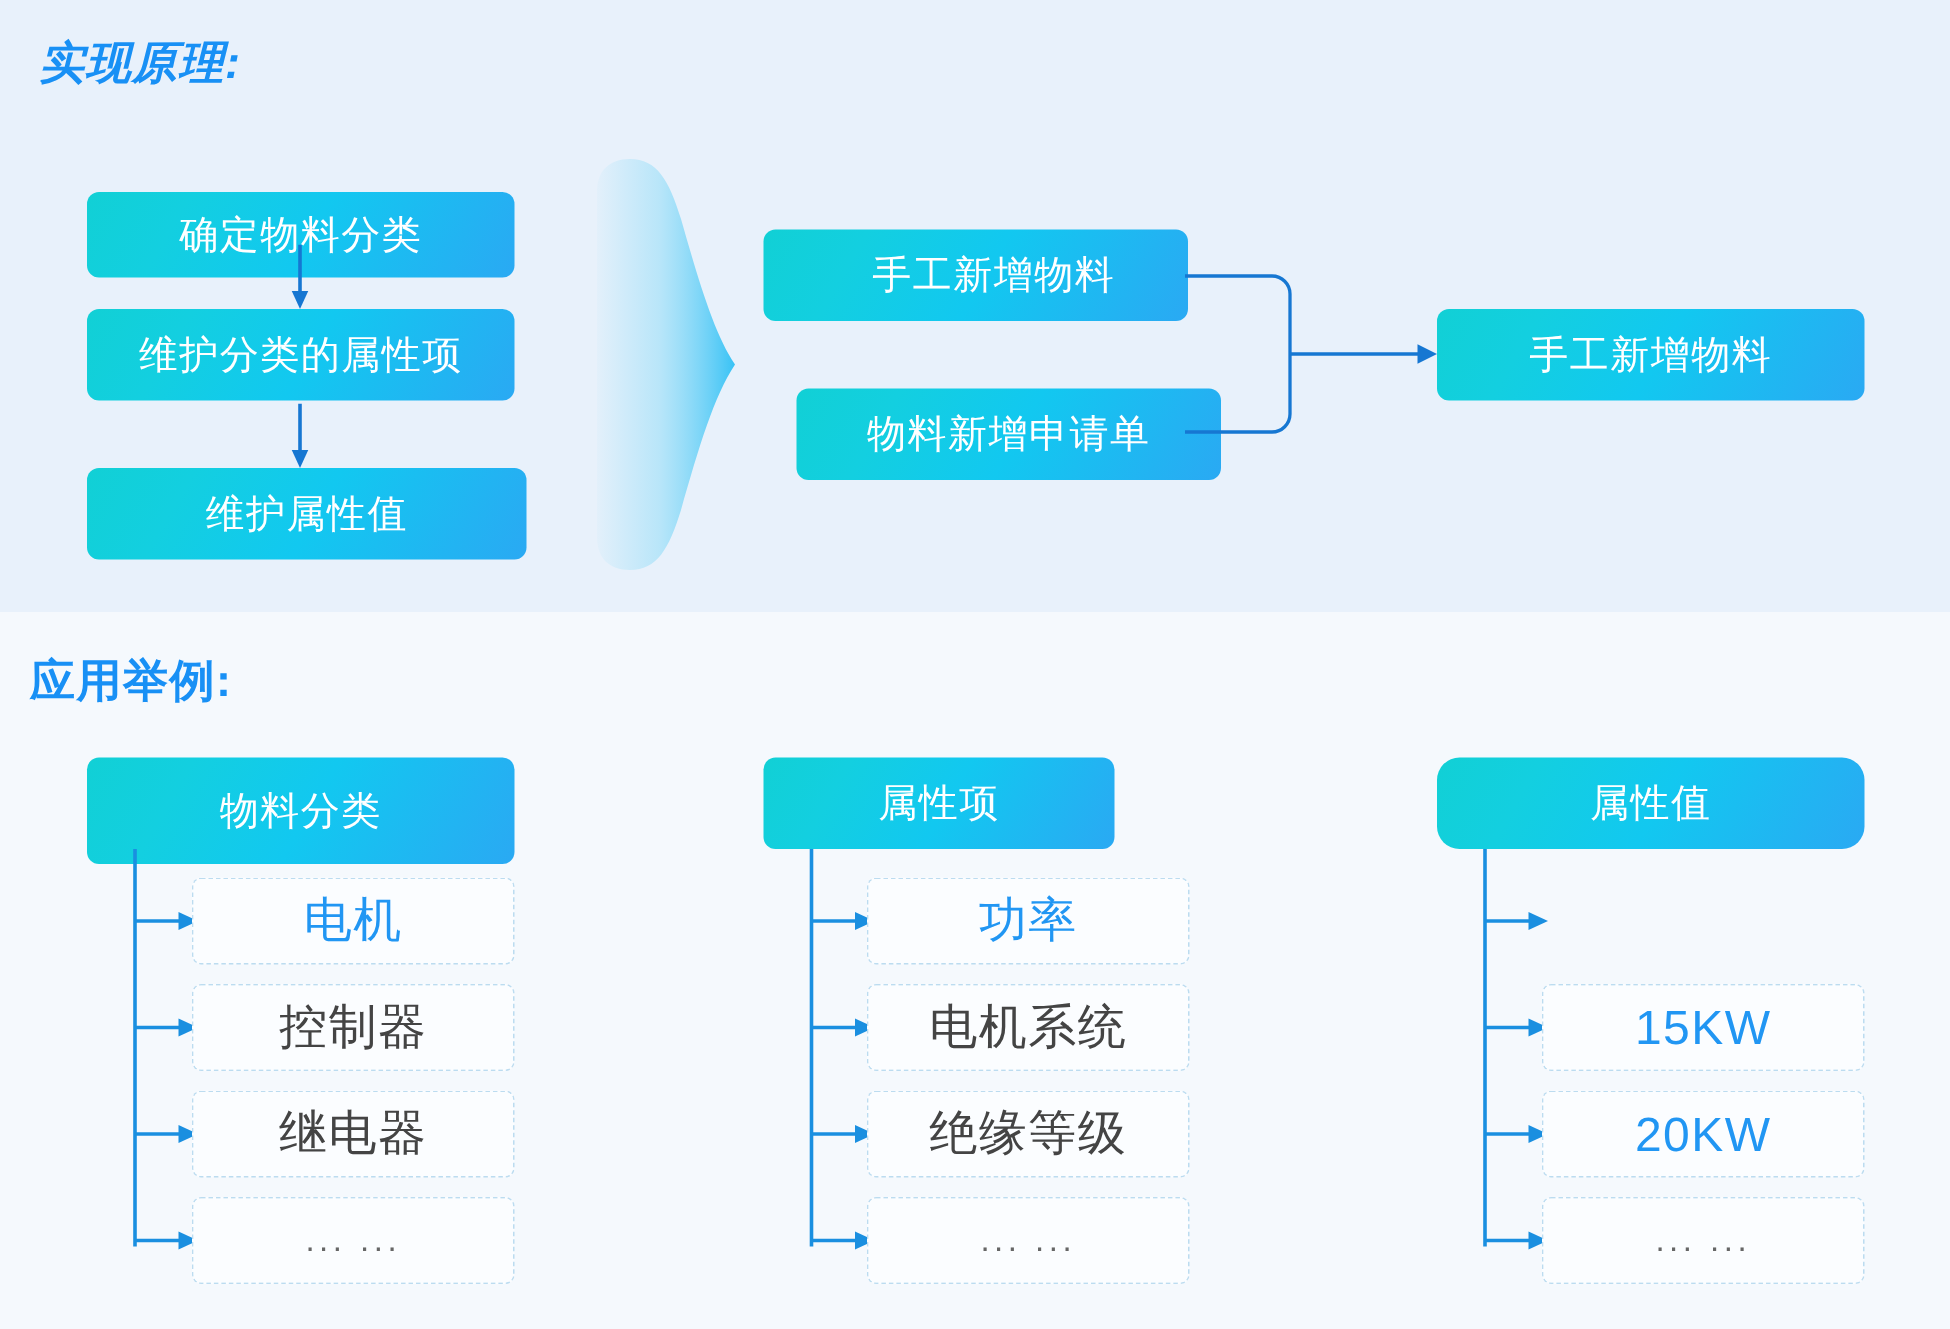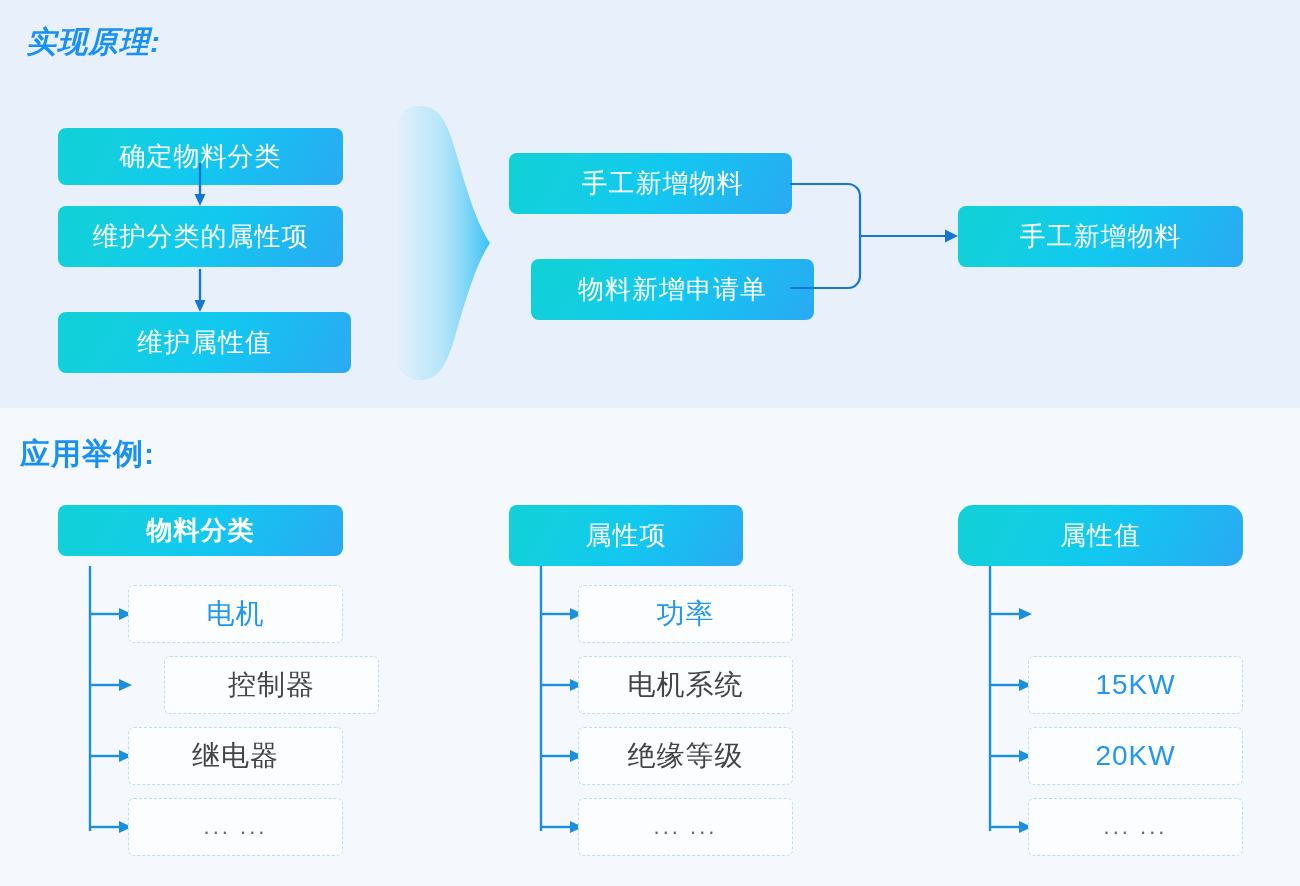--- a/index.html
+++ b/index.html
@@ -65,21 +65,21 @@
   #box-values   { left: 58px; top: 312px;  width: 293px; height: 61px; }
 
   
   #box-manual   { left: 509px; top: 153px; width: 283px; height: 61px; padding-left: 24px; }
   #box-request  { left: 509px; top: 259px; width: 283px; height: 61px; margin-left: 22px; }
 
   
   #box-coding   { left: 958px; top: 206px; width: 285px; height: 61px; }
 
   
-  #box-mat-cat  { left: 58px;  top: 505px; width: 285px; height: 51px; font-weight: bold; }
+  #box-mat-cat  { left: 58px;  top: 505px; width: 285px; height: 71px; }
   #box-attr-item{ left: 509px; top: 505px; width: 234px; height: 61px; }
   #box-attr-val { left: 958px; top: 505px; width: 285px; height: 61px; border-radius: 15px; }
 
   
   .v-arrow {
     position: absolute;
     width: 14px;
     height: 45px;
   }
 
@@ -106,21 +106,21 @@
     position: absolute;
     width: 215px;
     height: 58px;
     box-sizing: border-box;
     border: 1px dashed #bcdcf0;
     border-radius: 6px;
     background: #fbfdff;
     display: flex;
     align-items: center;
     justify-content: center;
-    font-size: 28px;
+    font-size: 32px;
     color: #444444;
     letter-spacing: 1px;
   }
   .leaf.accent { color: #2196f3; }
   .leaf.dots   { color: #666666; letter-spacing: 3px; font-size: 22px; }
 
   
   .tree-svg {
     position: absolute;
     width: 80px;
@@ -190,21 +190,21 @@
     <polygon points="72,48 59,42 59,54" fill="#1a8fe0"></polygon>
     <line x1="30" y1="119" x2="62" y2="119" stroke="#1a8fe0" stroke-width="2.4"></line>
     <polygon points="72,119 59,113 59,125" fill="#1a8fe0"></polygon>
     <line x1="30" y1="190" x2="62" y2="190" stroke="#1a8fe0" stroke-width="2.4"></line>
     <polygon points="72,190 59,184 59,196" fill="#1a8fe0"></polygon>
     <line x1="30" y1="261" x2="62" y2="261" stroke="#1a8fe0" stroke-width="2.4"></line>
     <polygon points="72,261 59,255 59,267" fill="#1a8fe0"></polygon>
   </svg>
 
   <div class="leaf accent" style="left:128px; top:585px;">电机</div>
-  <div class="leaf" style="left:128px; top:656px;margin-left:36px;">控制器</div>
+  <div class="leaf" style="left:128px; top:656px;">控制器</div>
   <div class="leaf" style="left:128px; top:727px;">继电器</div>
   <div class="leaf dots" style="left:128px; top:798px;">... ...</div>
 
   <div class="gbox" id="box-attr-item">属性项</div>
 
   <svg class="tree-svg" style="left:511px; top:566px;" viewBox="0 0 80 300">
     <line x1="30" y1="0" x2="30" y2="265" stroke="#1a8fe0" stroke-width="2.4"></line>
     <line x1="30" y1="48" x2="62" y2="48" stroke="#1a8fe0" stroke-width="2.4"></line>
     <polygon points="72,48 59,42 59,54" fill="#1a8fe0"></polygon>
     <line x1="30" y1="119" x2="62" y2="119" stroke="#1a8fe0" stroke-width="2.4"></line>

